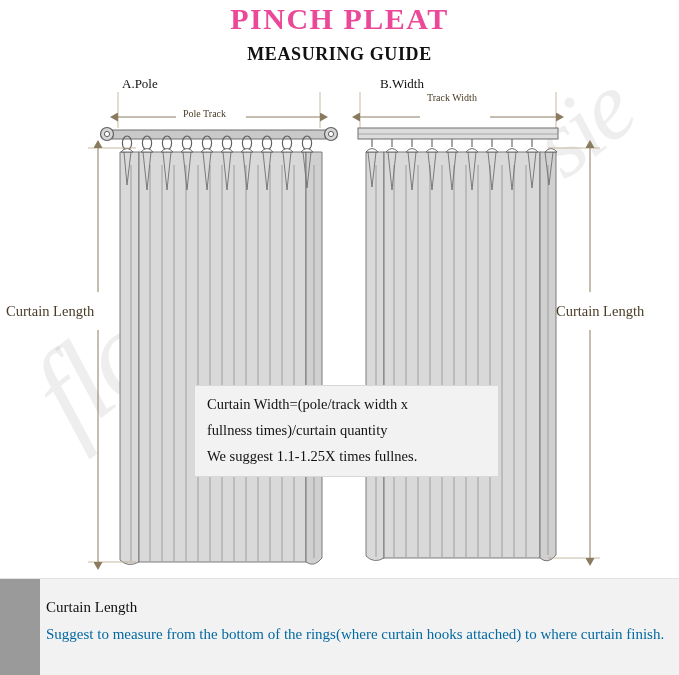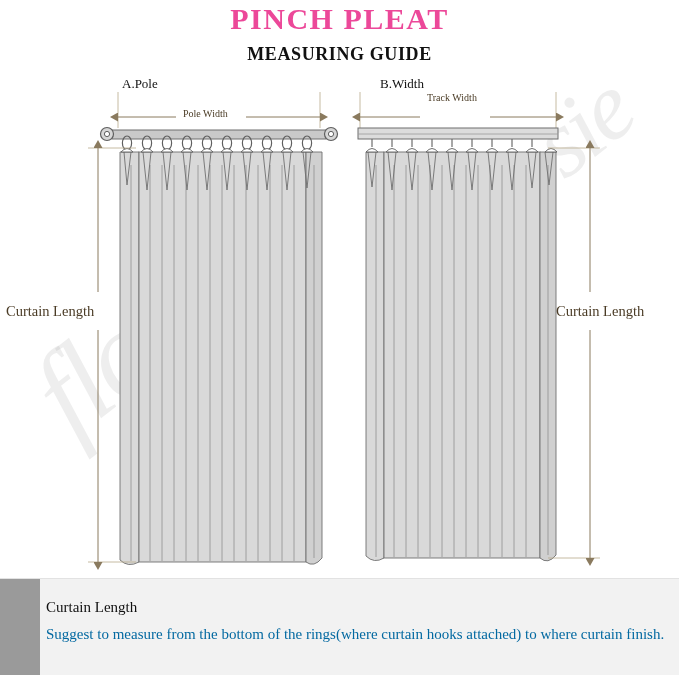--- a/index.html
+++ b/index.html
@@ -317,26 +317,31 @@
       <line x1="548" y1="558" x2="600" y2="558"></line>
     </g>
     <g stroke="#8a7a5e" stroke-width="1">
       <line x1="98" y1="148" x2="98" y2="292" marker-start="url(#arrL)"></line>
       <line x1="98" y1="330" x2="98" y2="562" marker-end="url(#arrR)"></line>
       <line x1="590" y1="148" x2="590" y2="292" marker-start="url(#arrL)"></line>
       <line x1="590" y1="330" x2="590" y2="558" marker-end="url(#arrR)"></line>
     </g>
   </svg>
 
-  <div class="width-caption" id="cap-a">Pole Width</div>
+  <div class="width-caption" id="cap-a">Pole Track</div>
   <div class="width-caption" id="cap-b">Track Width</div>
 
   <div class="len-label" id="len-left">Curtain Length</div>
   <div class="len-label" id="len-right">Curtain Length</div>
 
+  <div class="formula-box">
+    <p>Curtain Width=(pole/track width x</p>
+    <p>fullness times)/curtain quantity</p>
+    <p>We suggest 1.1-1.25X times fullnes.</p>
+  </div>
 
   <div class="bottom-banner">
     <div class="bar"></div>
     <div class="b-title">Curtain Length</div>
     <div class="b-text">Suggest to measure from the bottom of the rings(where curtain hooks attached) to where curtain finish.</div>
   </div>
 
 </div>
 
 </body></html>

